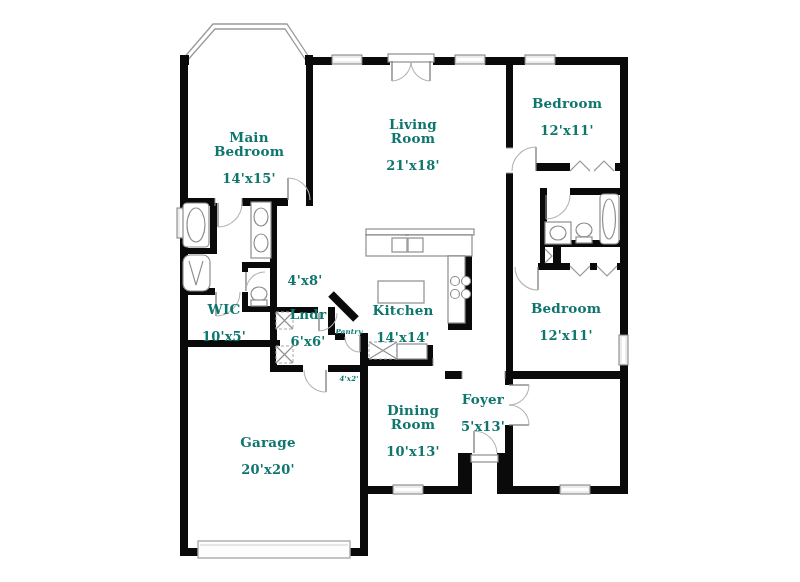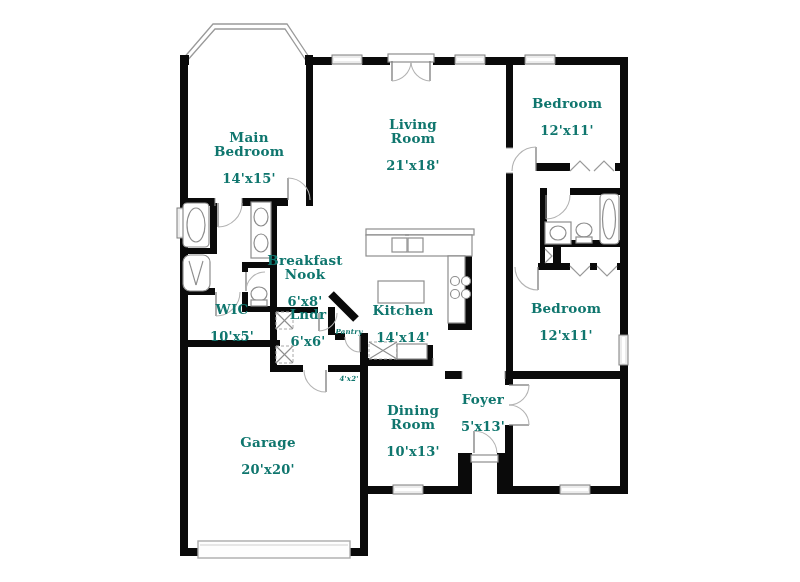--- a/index.html
+++ b/index.html
@@ -331,25 +331,23 @@
   <div class="room-label" style="left:413px;top:145px">
     <div class="rname">Living
 Room</div>
     <div class="rdims">21'x18'</div>
   </div>
   <div class="room-label" style="left:567px;top:117px">
     <div class="rname">Bedroom</div>
     <div class="rdims">12'x11'</div>
   </div>
   <div class="room-label" style="left:305px;top:281px">
-    <div class="rname">Breakfast
-Nook</div>
-    <div class="rdims">6'x8'</div>
-  </div>
-  <div class="room-label" style="left:232px;top:323px">
+    <div class="rdims">4'x8'</div>
+  </div>
+  <div class="room-label" style="left:224px;top:323px">
     <div class="rname">WIC</div>
     <div class="rdims">10'x5'</div>
   </div>
   <div class="room-label" style="left:308px;top:328px">
     <div class="rname">Lndr</div>
     <div class="rdims">6'x6'</div>
   </div>
   <div class="room-label tiny" style="left:349px;top:355px">
     <div class="rname">Pantry</div>
     <div class="rdims">4'x2'</div>

